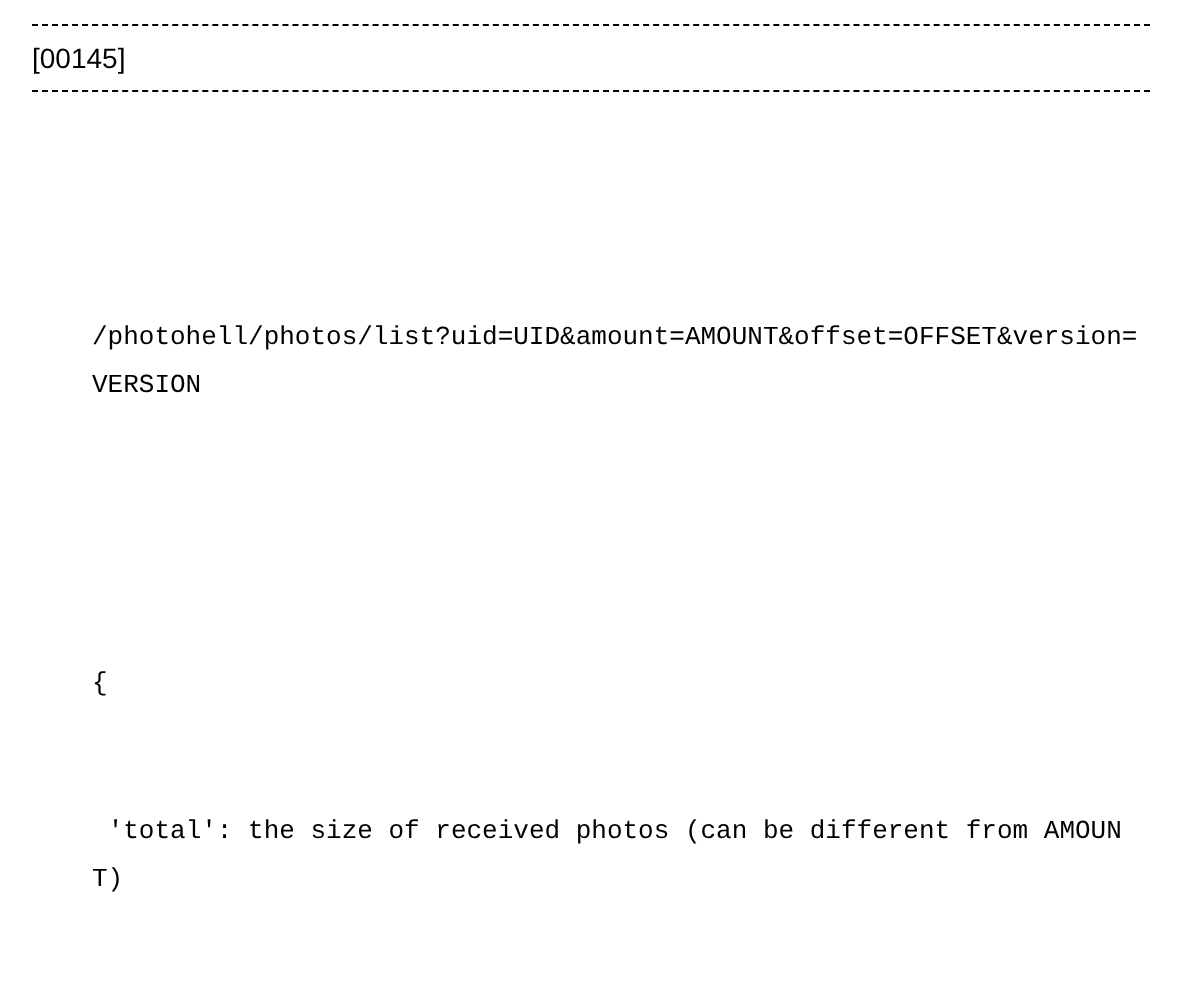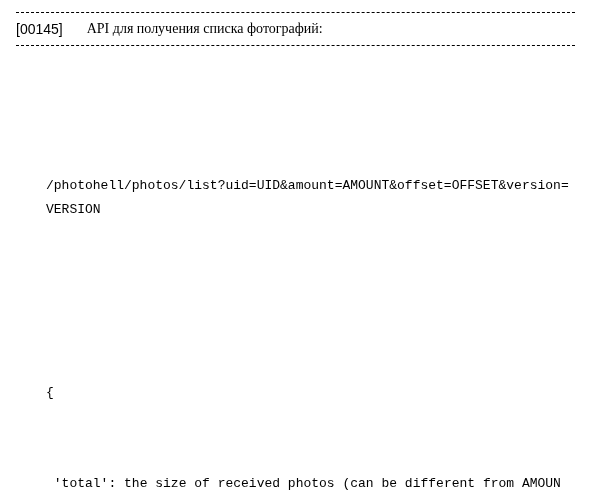--- a/index.html
+++ b/index.html
@@ -36,31 +36,29 @@
     word-break: break-all;
     padding: 8px 2px 0 2px;
     position: relative;
   }
   .code-inner {
     margin-left: 28px;
   }
   .code-line {
     position: relative;
     min-height: 1.9em;
-    margin-top: 17px;
   }
 </style>
 </head>
 <body>
 
 <hr class="hr">
 
 <div class="heading-row">
   <span class="para-num">[00145]</span>
-  <span class="para-text">API для получения списка фотографий:</span>
 </div>
 
 <hr class="hr">
 
 <div class="code-block">
   <div class="code-inner">
     <div class="code-line">/photohell/photos/list?uid=UID&amp;amount=AMOUNT&amp;offset=OFFSET&amp;version=VERSION</div>
     <div class="code-line">&nbsp;</div>
     <div class="code-line">{</div>
     <div class="code-line"> 'total': the size of received photos (can be different from AMOUNT)</div>

